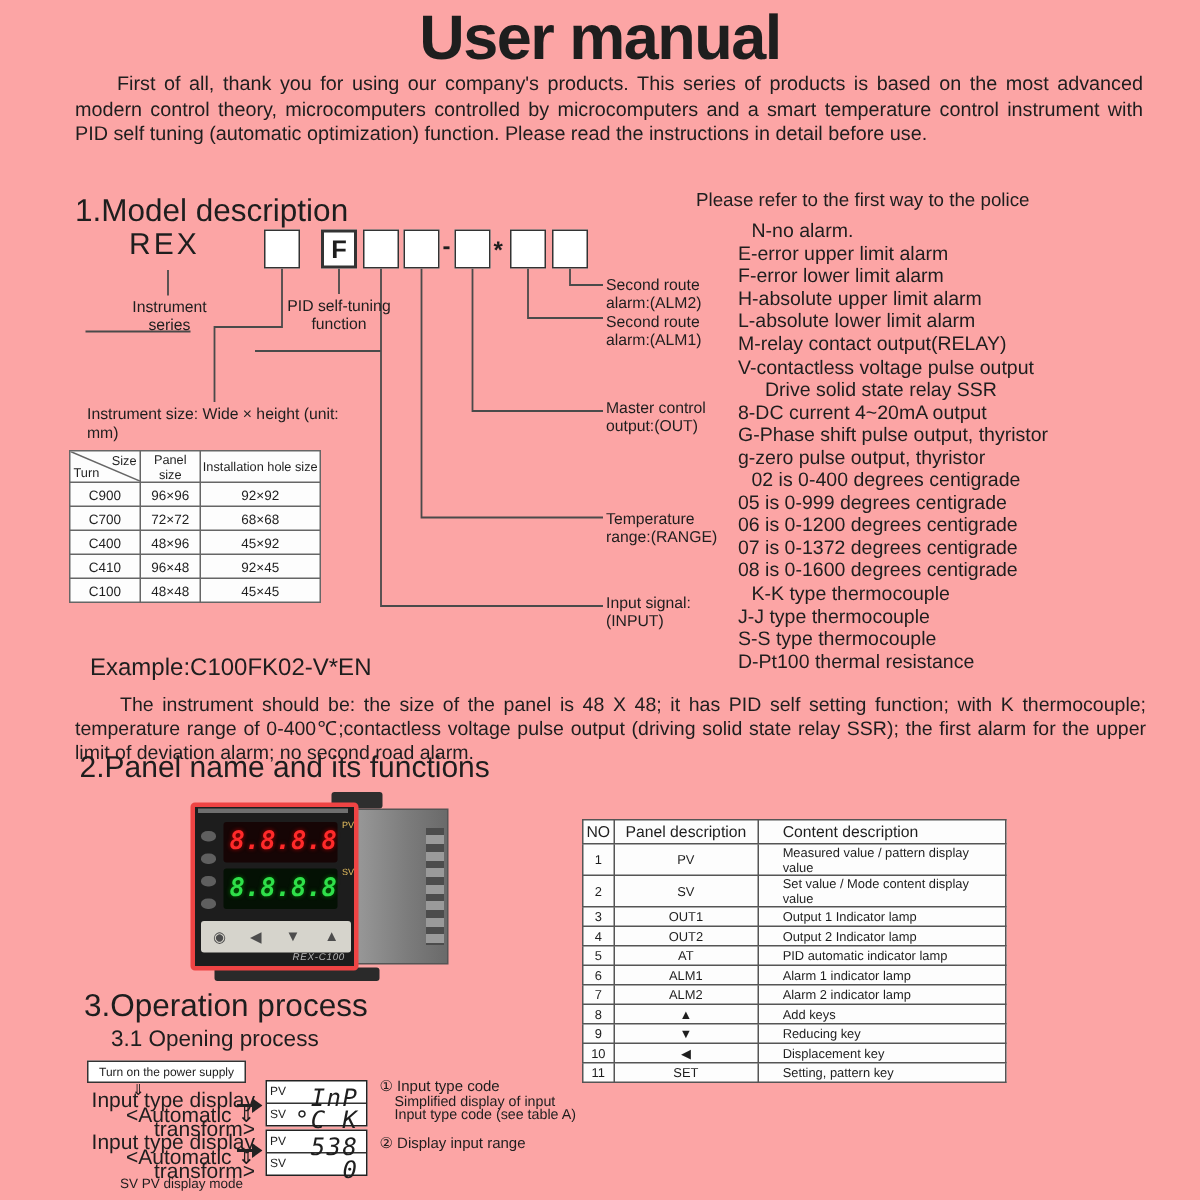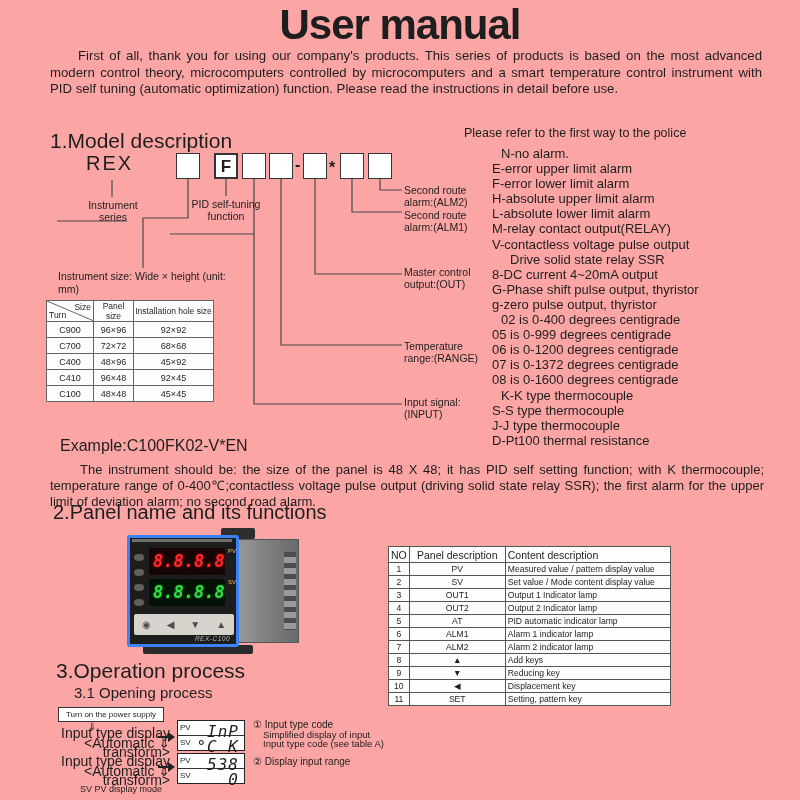--- a/index.html
+++ b/index.html
@@ -53,21 +53,21 @@
   .example { left:60px; top:437px; font-size:16px; }
   .summary { left:50px; top:462px; width:714px; font-size:13px; line-height:15.8px; text-align:justify; text-indent:30px; }
 
   
   .device { left:113px; top:527px; width:205px; height:131px; }
   .dev-bracket { position:absolute; left:108px; top:1px; width:34px; height:11px; background:#2e2e2e; border-radius:2px; }
   .dev-body { position:absolute; left:118px; top:12px; width:68px; height:104px; background:linear-gradient(90deg,#9d9d9d,#7c7c7c 60%,#6a6a6a); border:1px solid #555; }
   .dev-pins { position:absolute; right:2px; top:12px; width:12px; height:78px;
               background:repeating-linear-gradient(#4c4c4c 0 5px,#9a9a9a 5px 11px); }
   .dev-foot { position:absolute; left:30px; top:118px; width:110px; height:9px; background:#2a2a2a; border-radius:2px; }
-  .dev-panel { position:absolute; left:14px; top:8px; width:112px; height:112px; background:#1d1d1d; border:3px solid #3b82f6; border-radius:3px; }
+  .dev-panel { position:absolute; left:14px; top:8px; width:112px; height:112px; background:#1d1d1d; border:3px solid #ef4444; border-radius:3px; }
   .dev-panel .shine { position:absolute; left:2px; top:1px; width:100px; height:3px; background:#6f6f6f; }
   .dev-leds { position:absolute; left:4px; top:16px; width:12px; }
   .dev-leds i { display:block; width:10px; height:7px; border-radius:45%; background:#5f5f5f; margin-bottom:8px; }
   .disp { position:absolute; left:19px; width:76px; height:27px; border-radius:2px; }
   .disp.pv { top:10px; background:#160505; }
   .disp.sv { top:41px; background:#041104; }
   .digits { font-family:"DejaVu Sans Mono", monospace; font-style:italic; font-weight:bold; font-size:17px; line-height:27px; padding-left:4px; letter-spacing:0px; display:block; }
   .disp.pv .digits { color:#ff2a2a; text-shadow:0 0 3px #a00; }
   .disp.sv .digits { color:#2fe04a; text-shadow:0 0 3px #070; }
   .disp .tag { position:absolute; right:-3px; top:0; font-size:6px; color:#e8c060; transform:translateX(100%); }
@@ -75,21 +75,21 @@
   .keys span { font-size:10px; color:#4d4d4d; }
   .dev-model { position:absolute; right:6px; bottom:2px; font-size:6.5px; font-style:italic; color:#b9b9b9; letter-spacing:0.5px; }
 
   
   .ptable { left:388px; top:546px; border-collapse:collapse; font-size:8.6px; background:#fdfdfd; }
   .ptable th, .ptable td { border:1px solid #555; font-weight:normal; padding:0 2px; }
   .ptable th { height:16px; font-size:10.5px; }
   .ptable td { height:13px; }
   .ptable .cno { width:17px; text-align:center; }
   .ptable .cpd { width:96px; text-align:center; }
-  .ptable .ccd { width:165px; text-align:left; }
+  .ptable .ccd { width:165px; text-align:left;padding-left:16px; }
 
   
   .fstart { left:58px; top:707px; width:106px; height:15px; border:1px solid #333; font-size:8px; text-align:center; line-height:13px; background:#fff; }
   .fdn { left:88px; top:721px; font-size:10px; }
   .flab { width:136px; text-align:right; font-size:14px; line-height:9.5px; }
   .flab1 { left:34px; top:729px; }
   .flab2 { left:34px; top:757px; }
   .farrow1 { left:158px; top:732px; }
   .farrow2 { left:158px; top:762px; }
   .fdisp { width:68px; height:31px; border:1.5px solid #222; background:#fff; }
@@ -159,22 +159,22 @@
     <div class="ind2">Drive solid state relay SSR</div>
     <div>8-DC current 4~20mA output</div>
     <div>G-Phase shift pulse output, thyristor</div>
     <div>g-zero pulse output, thyristor</div>
     <div class="ind1">02 is 0-400 degrees centigrade</div>
     <div>05 is 0-999 degrees centigrade</div>
     <div>06 is 0-1200 degrees centigrade</div>
     <div>07 is 0-1372 degrees centigrade</div>
     <div>08 is 0-1600 degrees centigrade</div>
     <div class="ind1">K-K type thermocouple</div>
+    <div>J-J type thermocouple</div>
     <div>S-S type thermocouple</div>
-    <div>J-J type thermocouple</div>
     <div>D-Pt100 thermal resistance</div>
   </div>
 
   <table class="abs stable">
     <tbody>
         <tr>
       <th class="cw1 diagcell">
         <svg width="47" height="20" viewBox="0 0 47 20" preserveAspectRatio="none">
               <line x1="0" y1="0" x2="47" y2="20" stroke="#666" stroke-width="1"></line>
             </svg>

